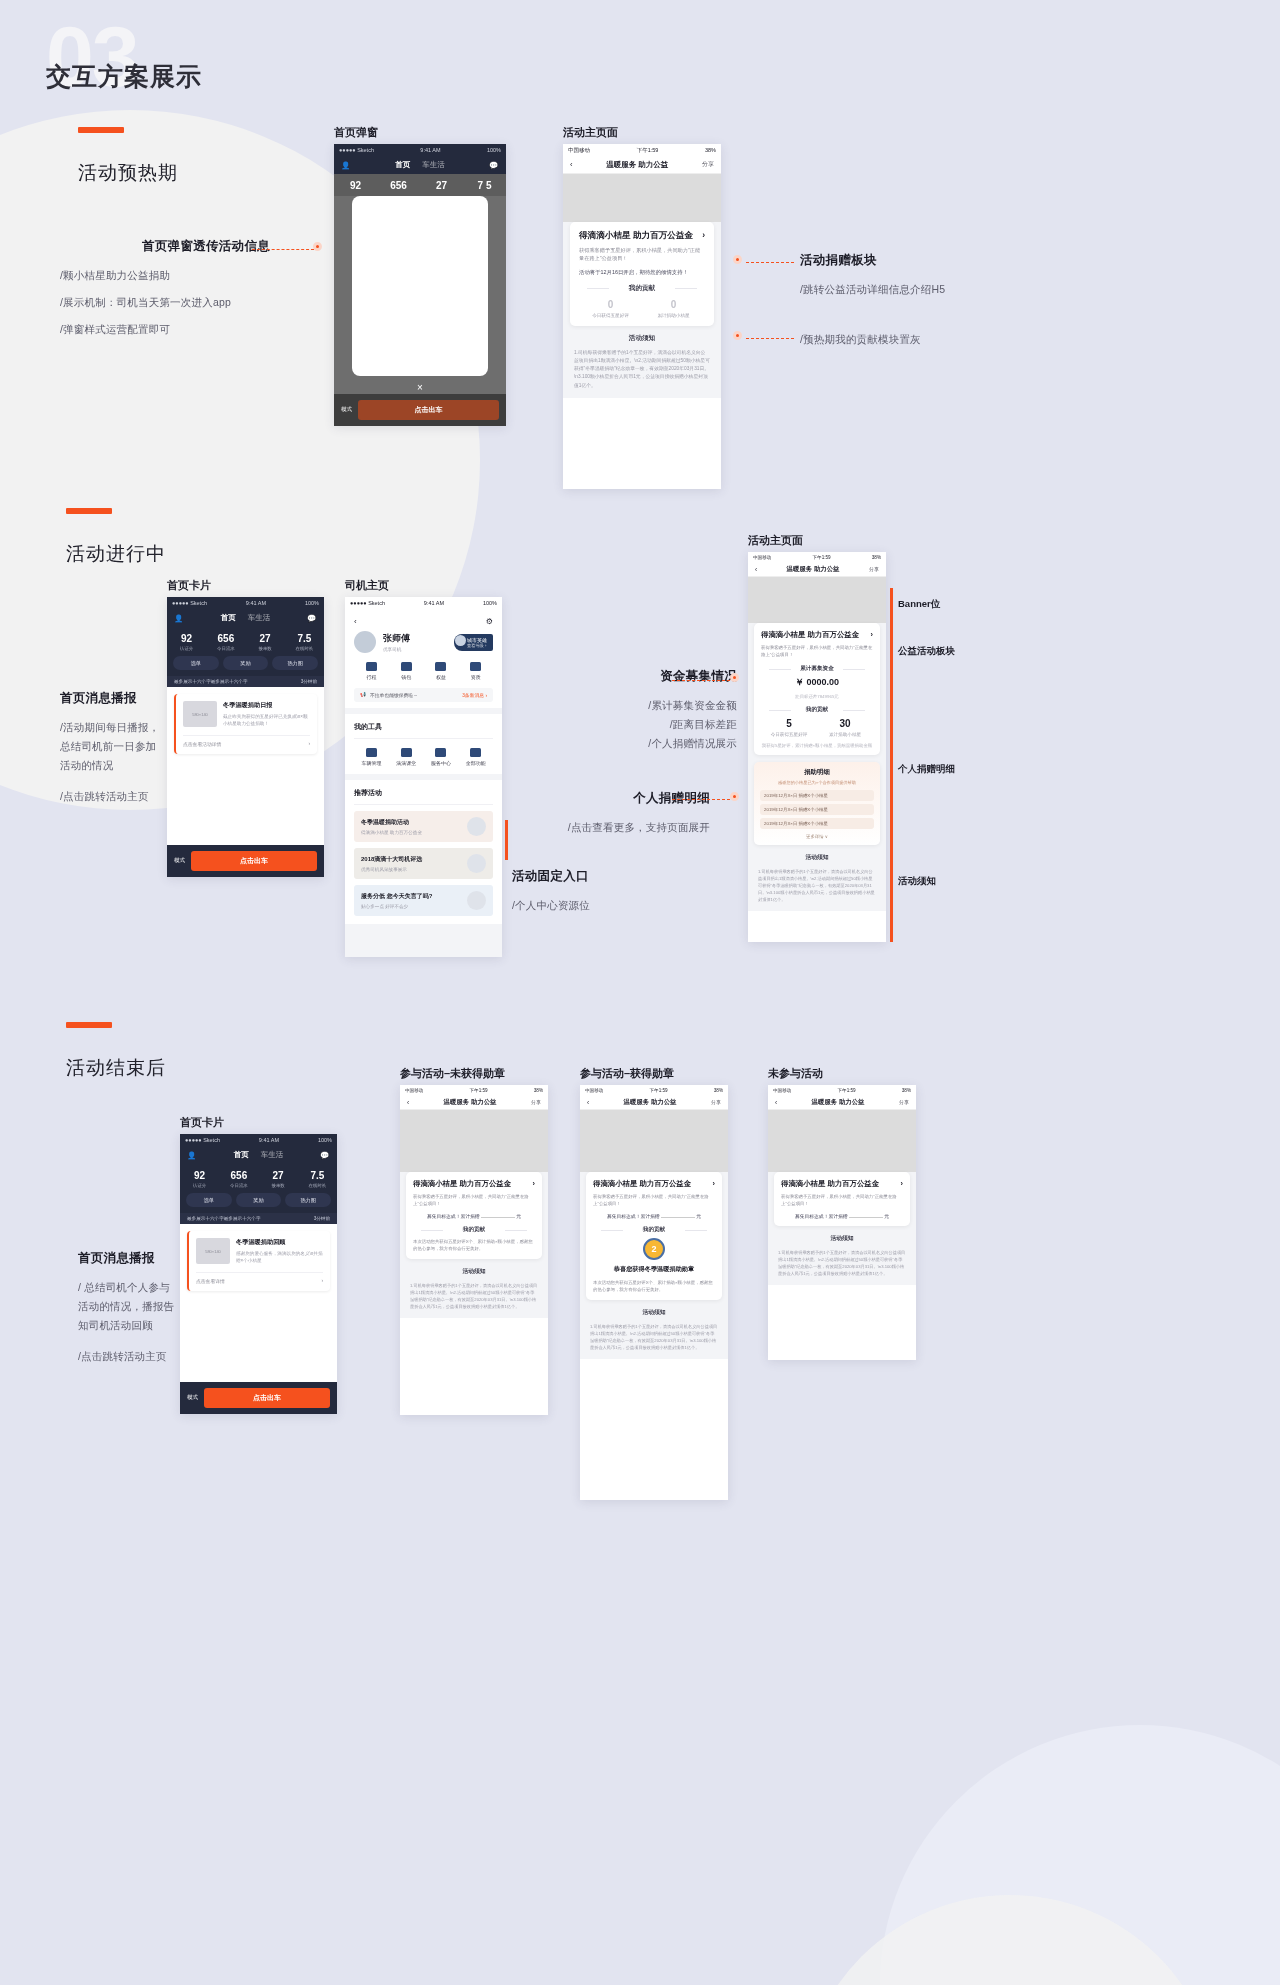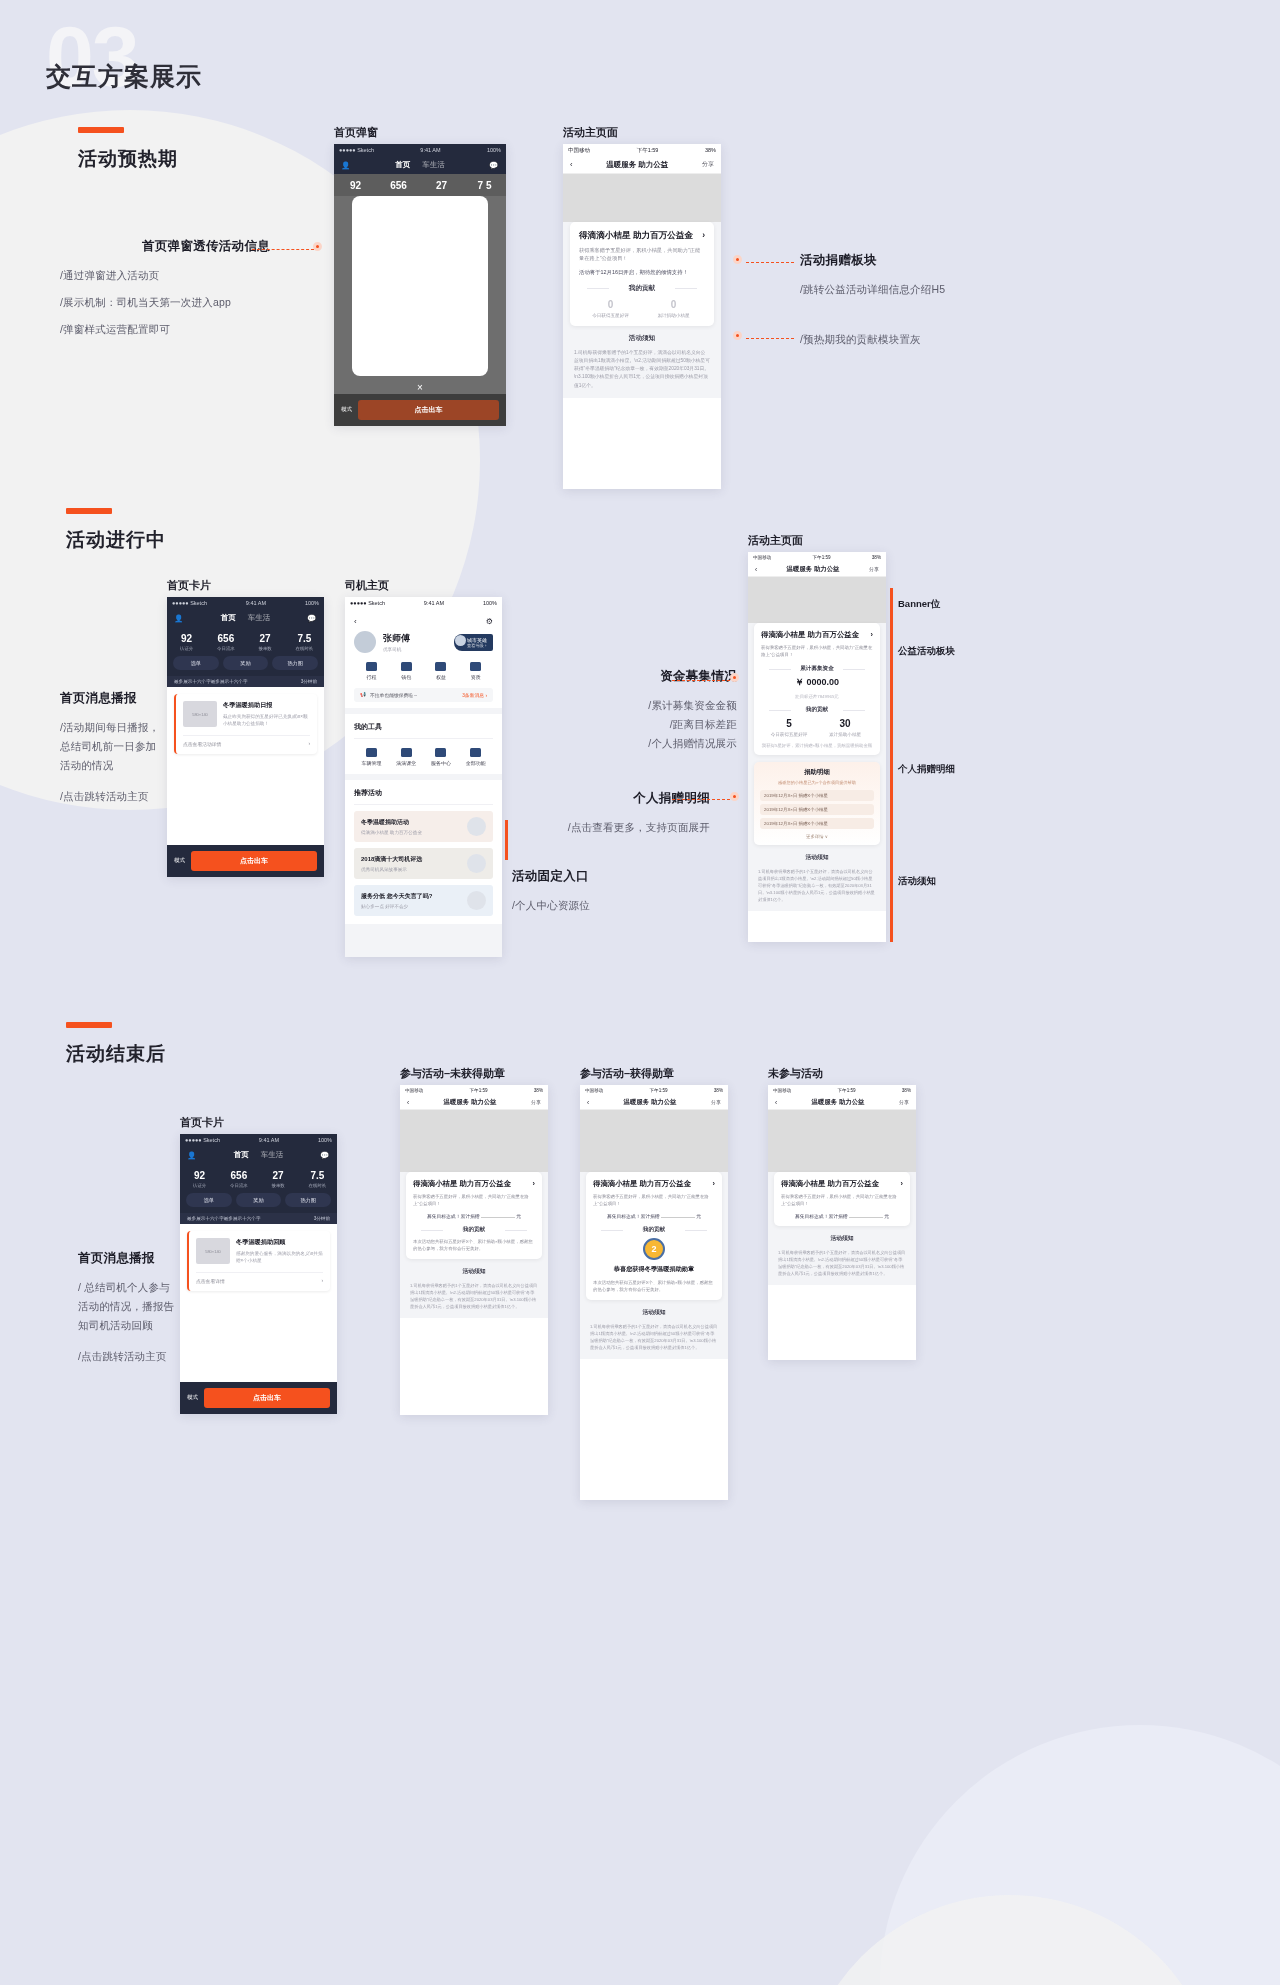--- a/index.html
+++ b/index.html
@@ -34,21 +34,21 @@
     line-height: 76px; letter-spacing: -2px;
   }
   .hdr .sub {
     font-size: 25px; font-weight: bold; color: #2e2e38;
     margin-top: -34px; letter-spacing: 1px;
   }
 
   
   .sect { position: absolute; }
   .sect .bar { width: 46px; height: 6px; background: #f5511e; border-radius: 1px;}
-  .sect .t { font-size: 19px; font-weight: bold; color: #22222c; margin-top: 13px; letter-spacing:1px;}
+  .sect .t { font-size: 19px; font-weight: normal; color: #22222c; margin-top: 27px; letter-spacing:1px;}
 
   
   .anno { position: absolute; }
   .anno .ah { font-size: 12.5px; font-weight: bold; color: #1d1d28; margin-bottom: 11px; letter-spacing:.3px;}
   .anno .al { font-size: 10.5px; color: #5c5c6b; line-height: 19px; letter-spacing:.2px;}
   .anno.r { text-align: left; }
   .anno.l { text-align: right; }
 
   .dashline {
     position: absolute; height: 1px;
@@ -166,21 +166,21 @@
   <div class="sub">交互方案展示</div>
 </div>
 
 <div class="sect" style="left:78px; top:127px;">
   <div class="bar"></div>
   <div class="t">活动预热期</div>
 </div>
 
 <div class="anno l" style="left:60px; top:238px; width:210px;">
   <div class="ah">首页弹窗透传活动信息</div>
-  <div class="al" style="text-align:left;">/通过弹窗进入活动页</div>
+  <div class="al" style="text-align:left;">/颗小桔星助力公益捐助</div>
   <div class="al" style="text-align:left;margin-top:8px;">/展示机制：司机当天第一次进入app</div>
   <div class="al" style="text-align:left;margin-top:8px;">/弹窗样式运营配置即可</div>
 </div>
 <div class="dashline" style="left:252px; top:249px; width:62px;"></div>
 <div class="dot" style="left:320px; top:249px;"></div>
 
 <div class="ptitle" style="left:334px; top:125px;">首页弹窗</div>
 <div class="phone" style="left:334px; top:144px; width:172px; height:282px;">
   <div class="sbar dark">
     <span>●●●●● Sketch</span>

